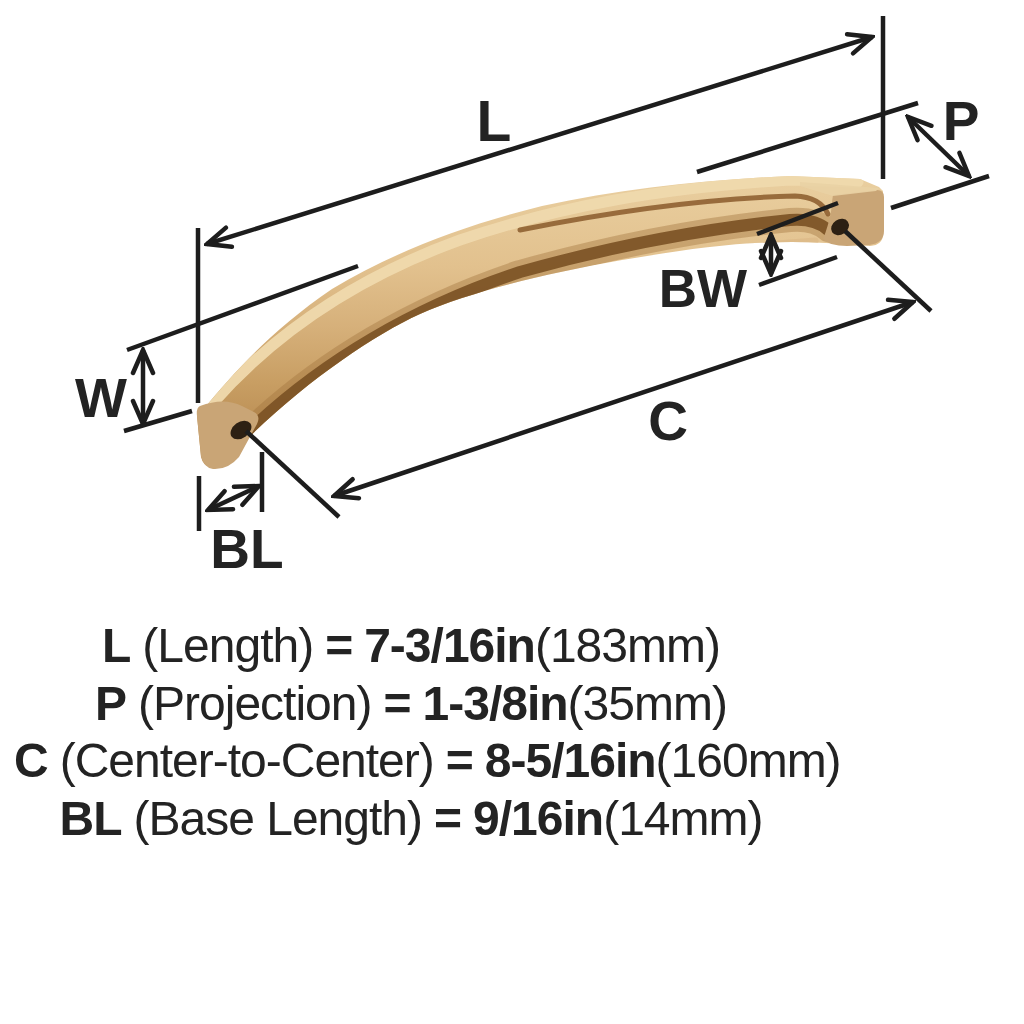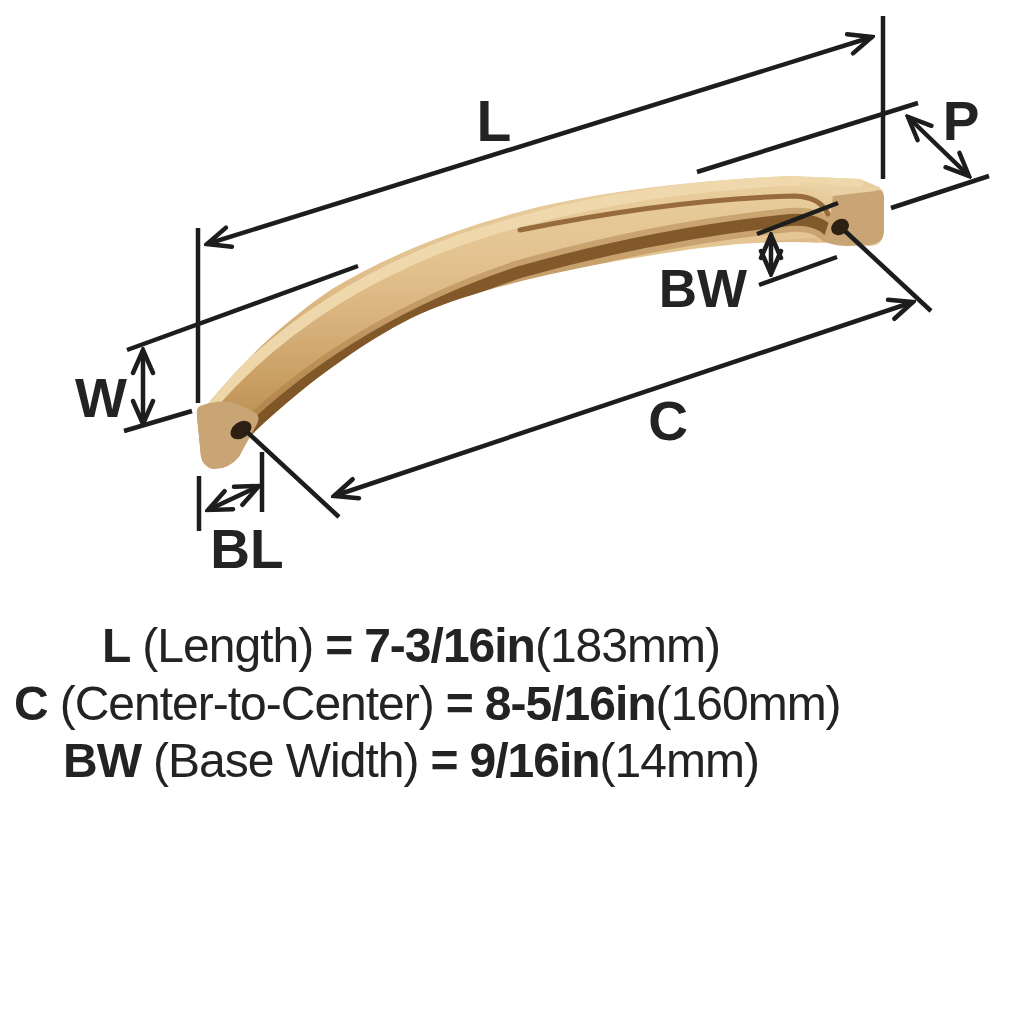--- a/index.html
+++ b/index.html
@@ -114,20 +114,23 @@
       <text class="dim-label" x="247" y="549" font-size="55" dominant-baseline="central" fill="#232323">BL</text>
       <text class="dim-label" x="703" y="288" font-size="53" dominant-baseline="central" fill="#232323">BW</text>
     </g>
   </svg>
 
   <div class="specs">
     <div class="spec-line">
       <span class="code">L</span><span class="name">(Length)</span><span class="eq">=</span><span class="value">7-3/16in</span><span class="metric">(183mm)</span>
     </div>
     <div class="spec-line">
+      <span class="code">P</span><span class="name">(Projection)</span><span class="eq">=</span><span class="value">1-3/8in</span><span class="metric">(35mm)</span>
+    </div>
+    <div class="spec-line">
       <span class="code">C</span><span class="name">(Center-to-Center)</span><span class="eq">=</span><span class="value">8-5/16in</span><span class="metric">(160mm)</span>
     </div>
     <div class="spec-line">
-      <span class="code">BW</span><span class="name">(Base Width)</span><span class="eq">=</span><span class="value">9/16in</span><span class="metric">(14mm)</span>
+      <span class="code">BL</span><span class="name">(Base Length)</span><span class="eq">=</span><span class="value">9/16in</span><span class="metric">(14mm)</span>
     </div>
   </div>
 
 </div>
 
 </body></html>

